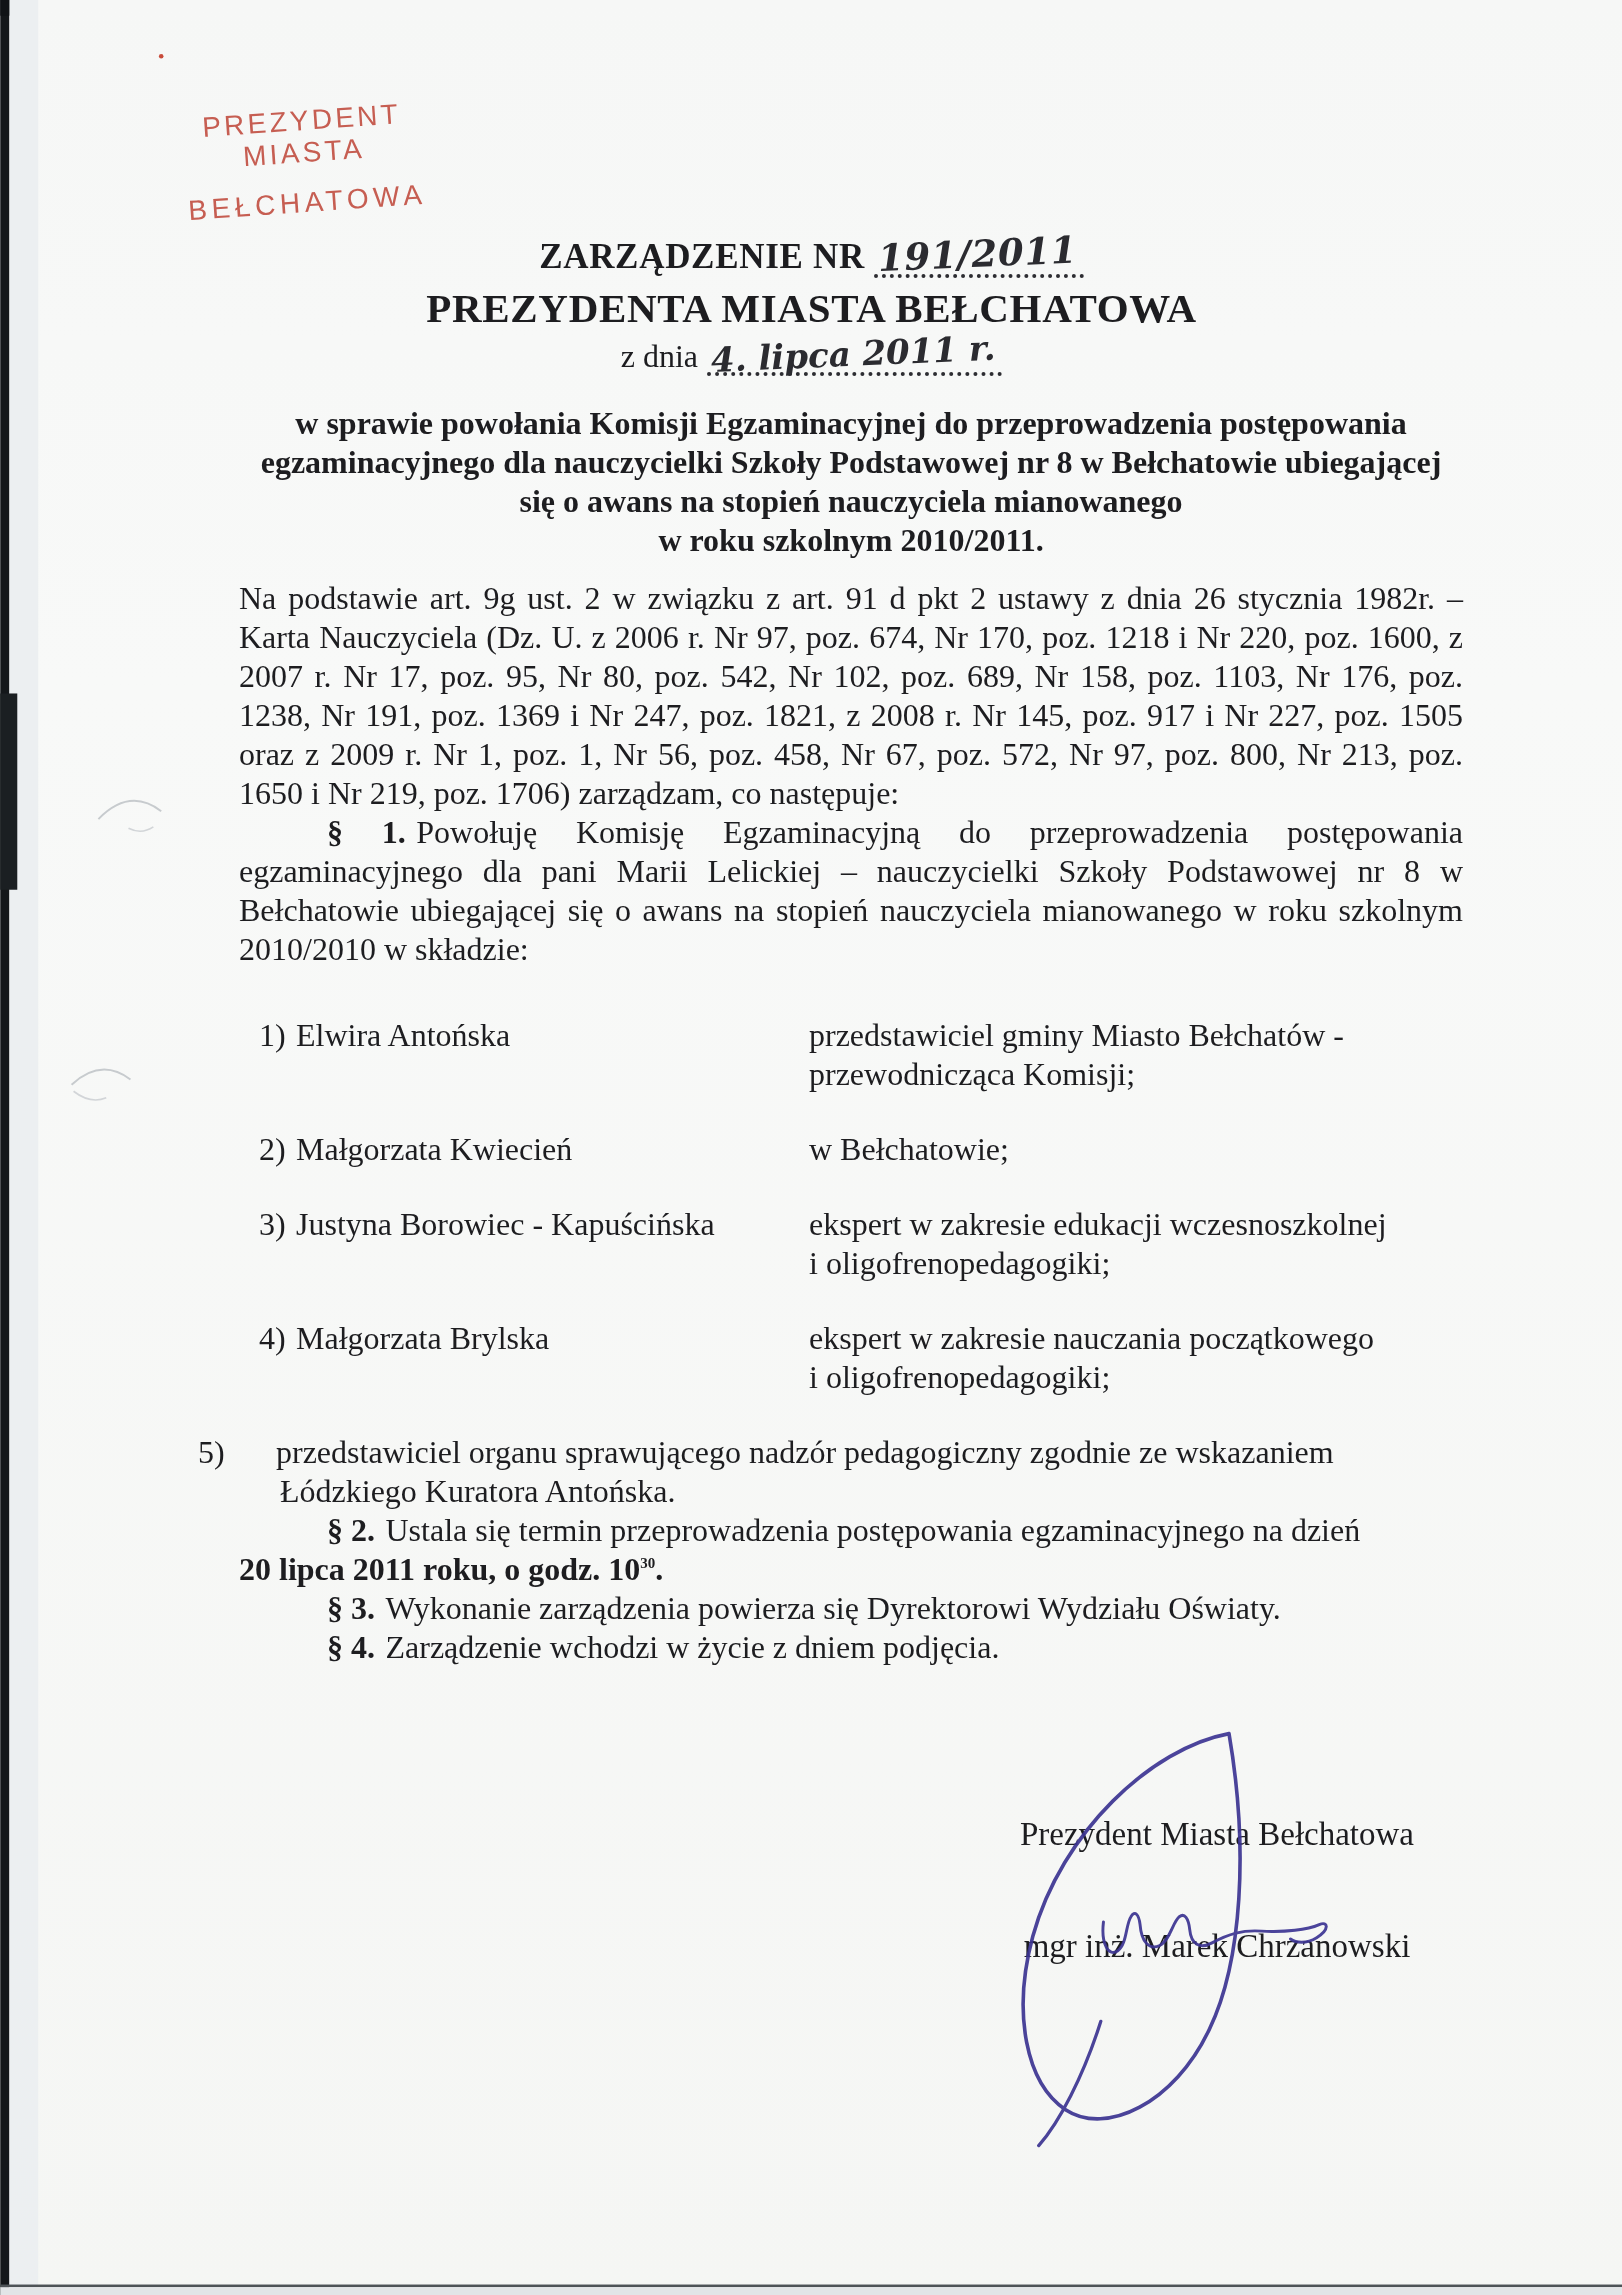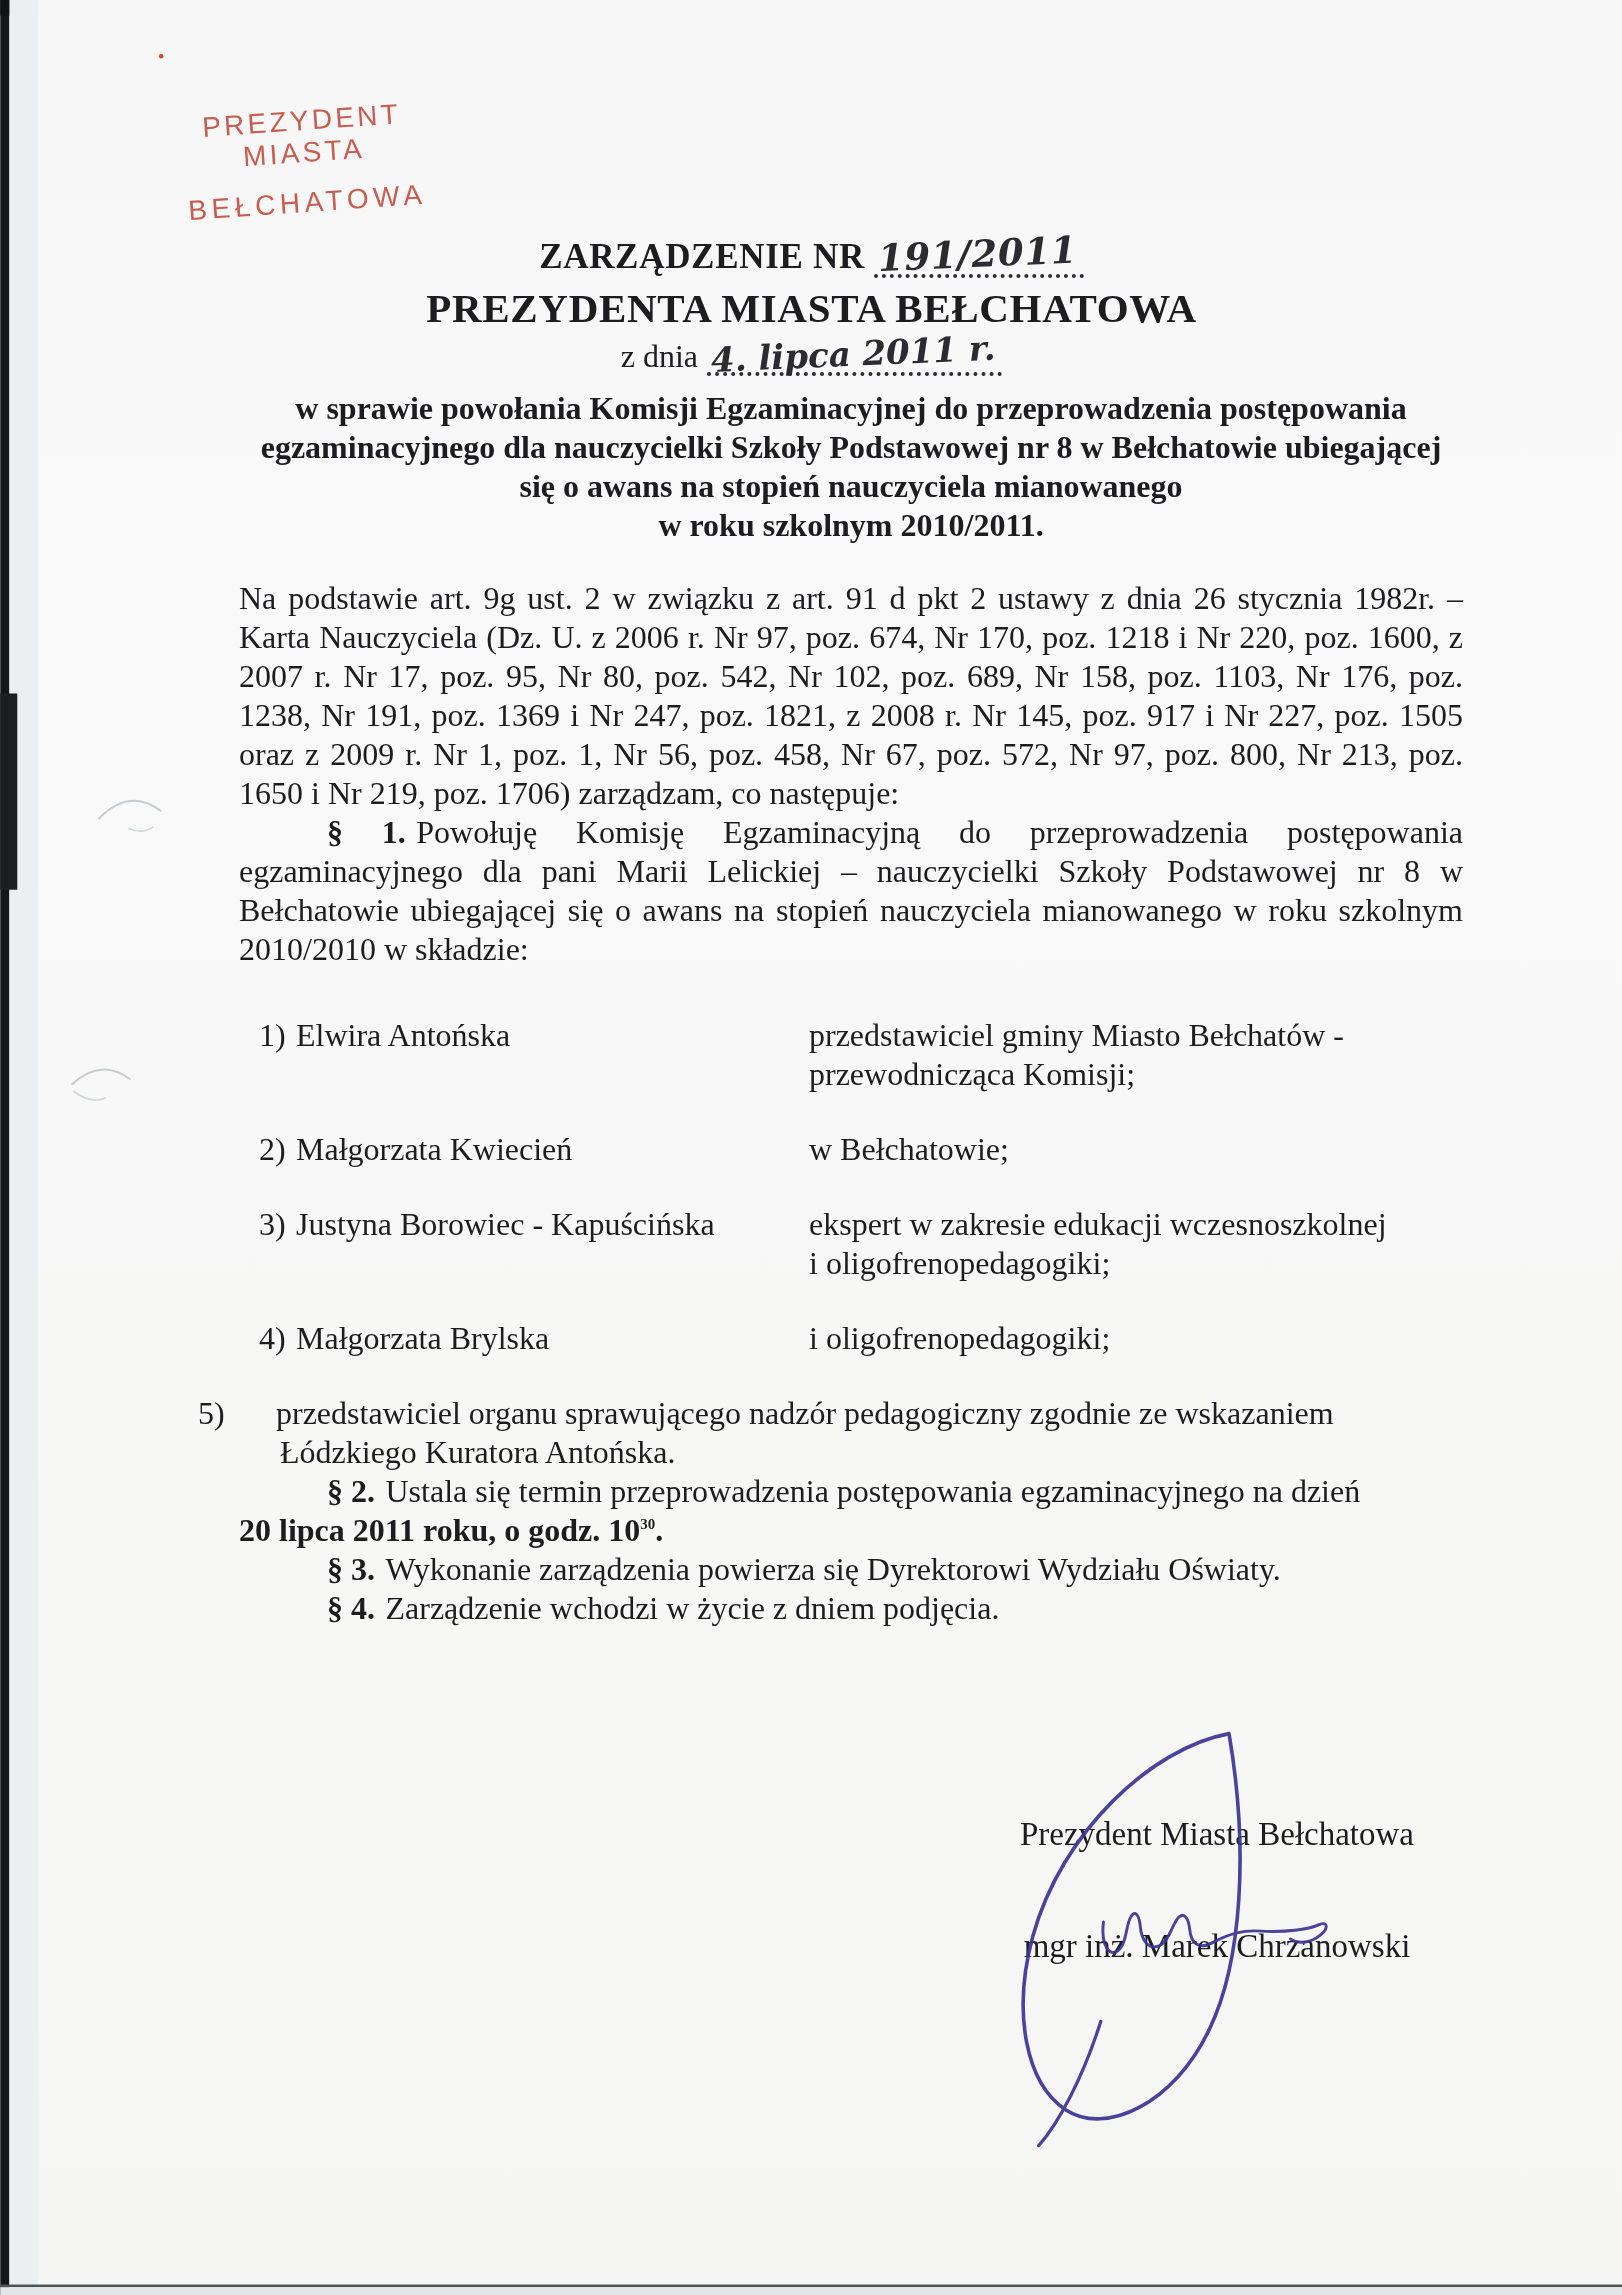--- a/index.html
+++ b/index.html
@@ -33,21 +33,21 @@
   .handwriting {
     display:inline-block;
     font-family:"DejaVu Serif", serif;
     font-style:italic; font-weight:bold;
     color:#2b2b30;
     transform:rotate(-2.5deg) translateY(-1.3px);
   }
   .hw-number { font-size:37px; }
   .hw-date   { font-size:34px; }
   
-  .subject { position:absolute; left:200px; top:389px; width:1302px; text-align:center;
+  .subject { position:absolute; left:200px; top:404px; width:1302px; text-align:center;
              font-size:32px; font-weight:bold; line-height:39px; }
   
   .content { position:absolute; left:239px; top:579px; width:1224px;
              font-size:32px; line-height:39px; }
   .content p { margin:0; }
   .just { text-align:justify; }
   .indent { text-indent:88px; }
   .par-marker { font-weight:bold; margin-right:10.5px; }
   .p1 { margin-top:35px; }
   
@@ -140,20 +140,21 @@
         <div class="col-role">
           <div>ekspert w zakresie edukacji wczesnoszkolnej</div>
           <div>i oligofrenopedagogiki;</div>
         </div>
       </div>
       <div class="row">
         <div class="col-name">
           <span class="no">4)</span><span>Małgorzata Brylska</span>
         </div>
         <div class="col-role">
+          <div>ekspert w zakresie nauczania początkowego</div>
           <div>i oligofrenopedagogiki;</div>
         </div>
       </div>
     </div>
 
     <p class="item5">
       <span class="no">5)</span><span>przedstawiciel organu sprawującego nadzór pedagogiczny zgodnie ze wskazaniem</span><br>
       <span>Łódzkiego Kuratora Antońska.</span>
     </p>
 

